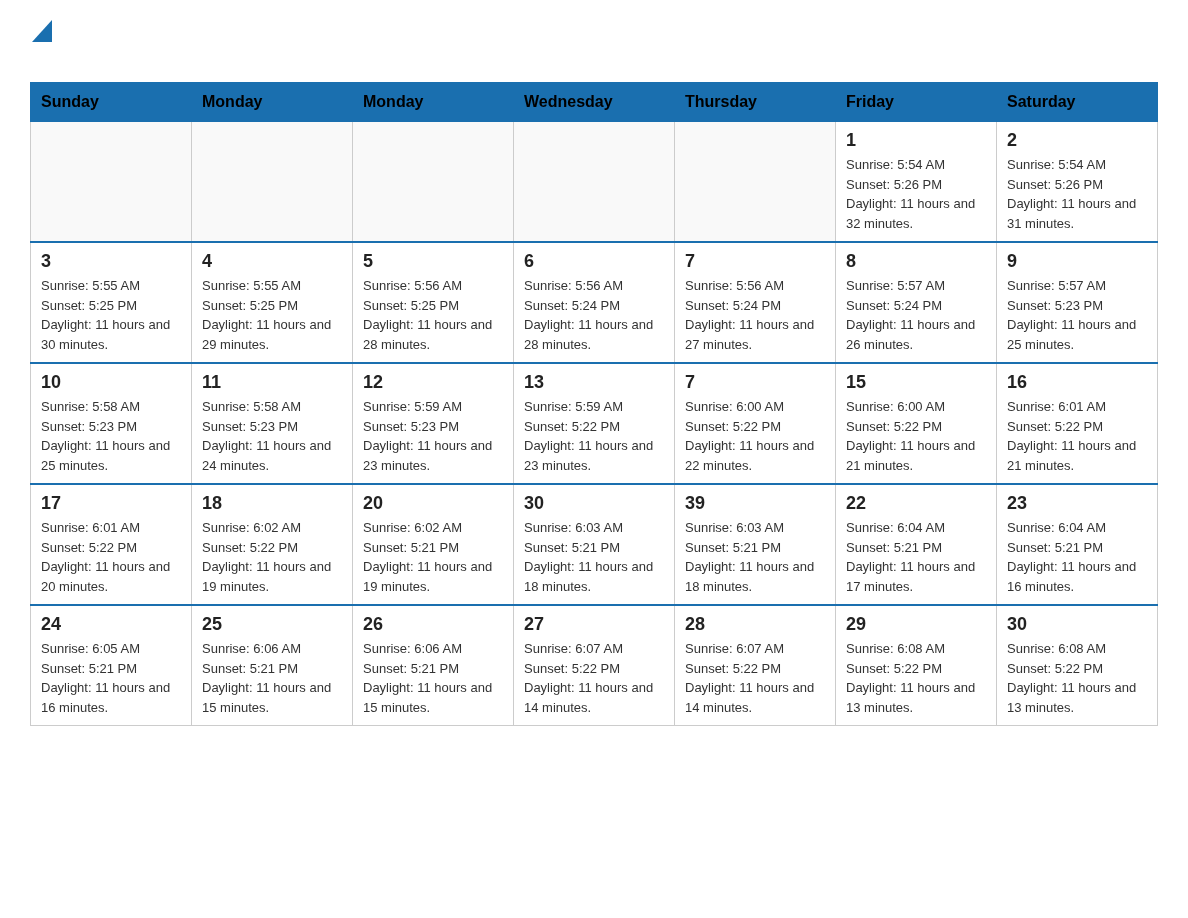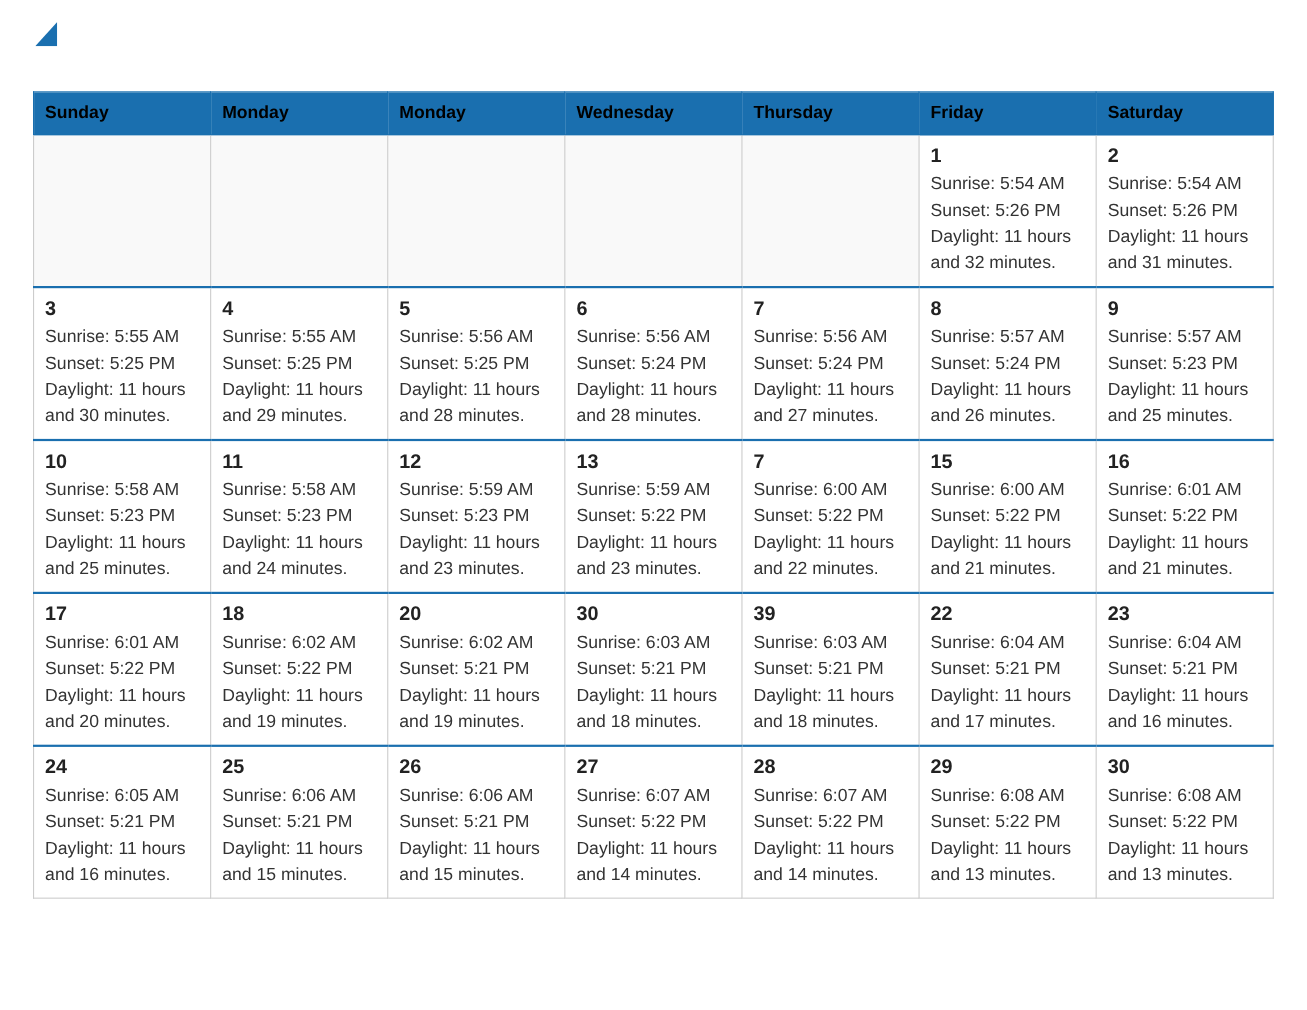--- a/index.html
+++ b/index.html
@@ -74,21 +74,21 @@
       color: #333;
     }
     .day-number {
       font-size: 18px;
       font-weight: bold;
       color: #222;
       margin-bottom: 4px;
       display: block;
     }
     .day-info {
-      font-size: 16px;
+      font-size: 13px;
       color: #333;
       line-height: 1.5;
     }
     .empty-cell {
       background: #f9f9f9;
     }
     .row-border td {
       border-top: 2px solid #1a6faf;
     }
   </style>

